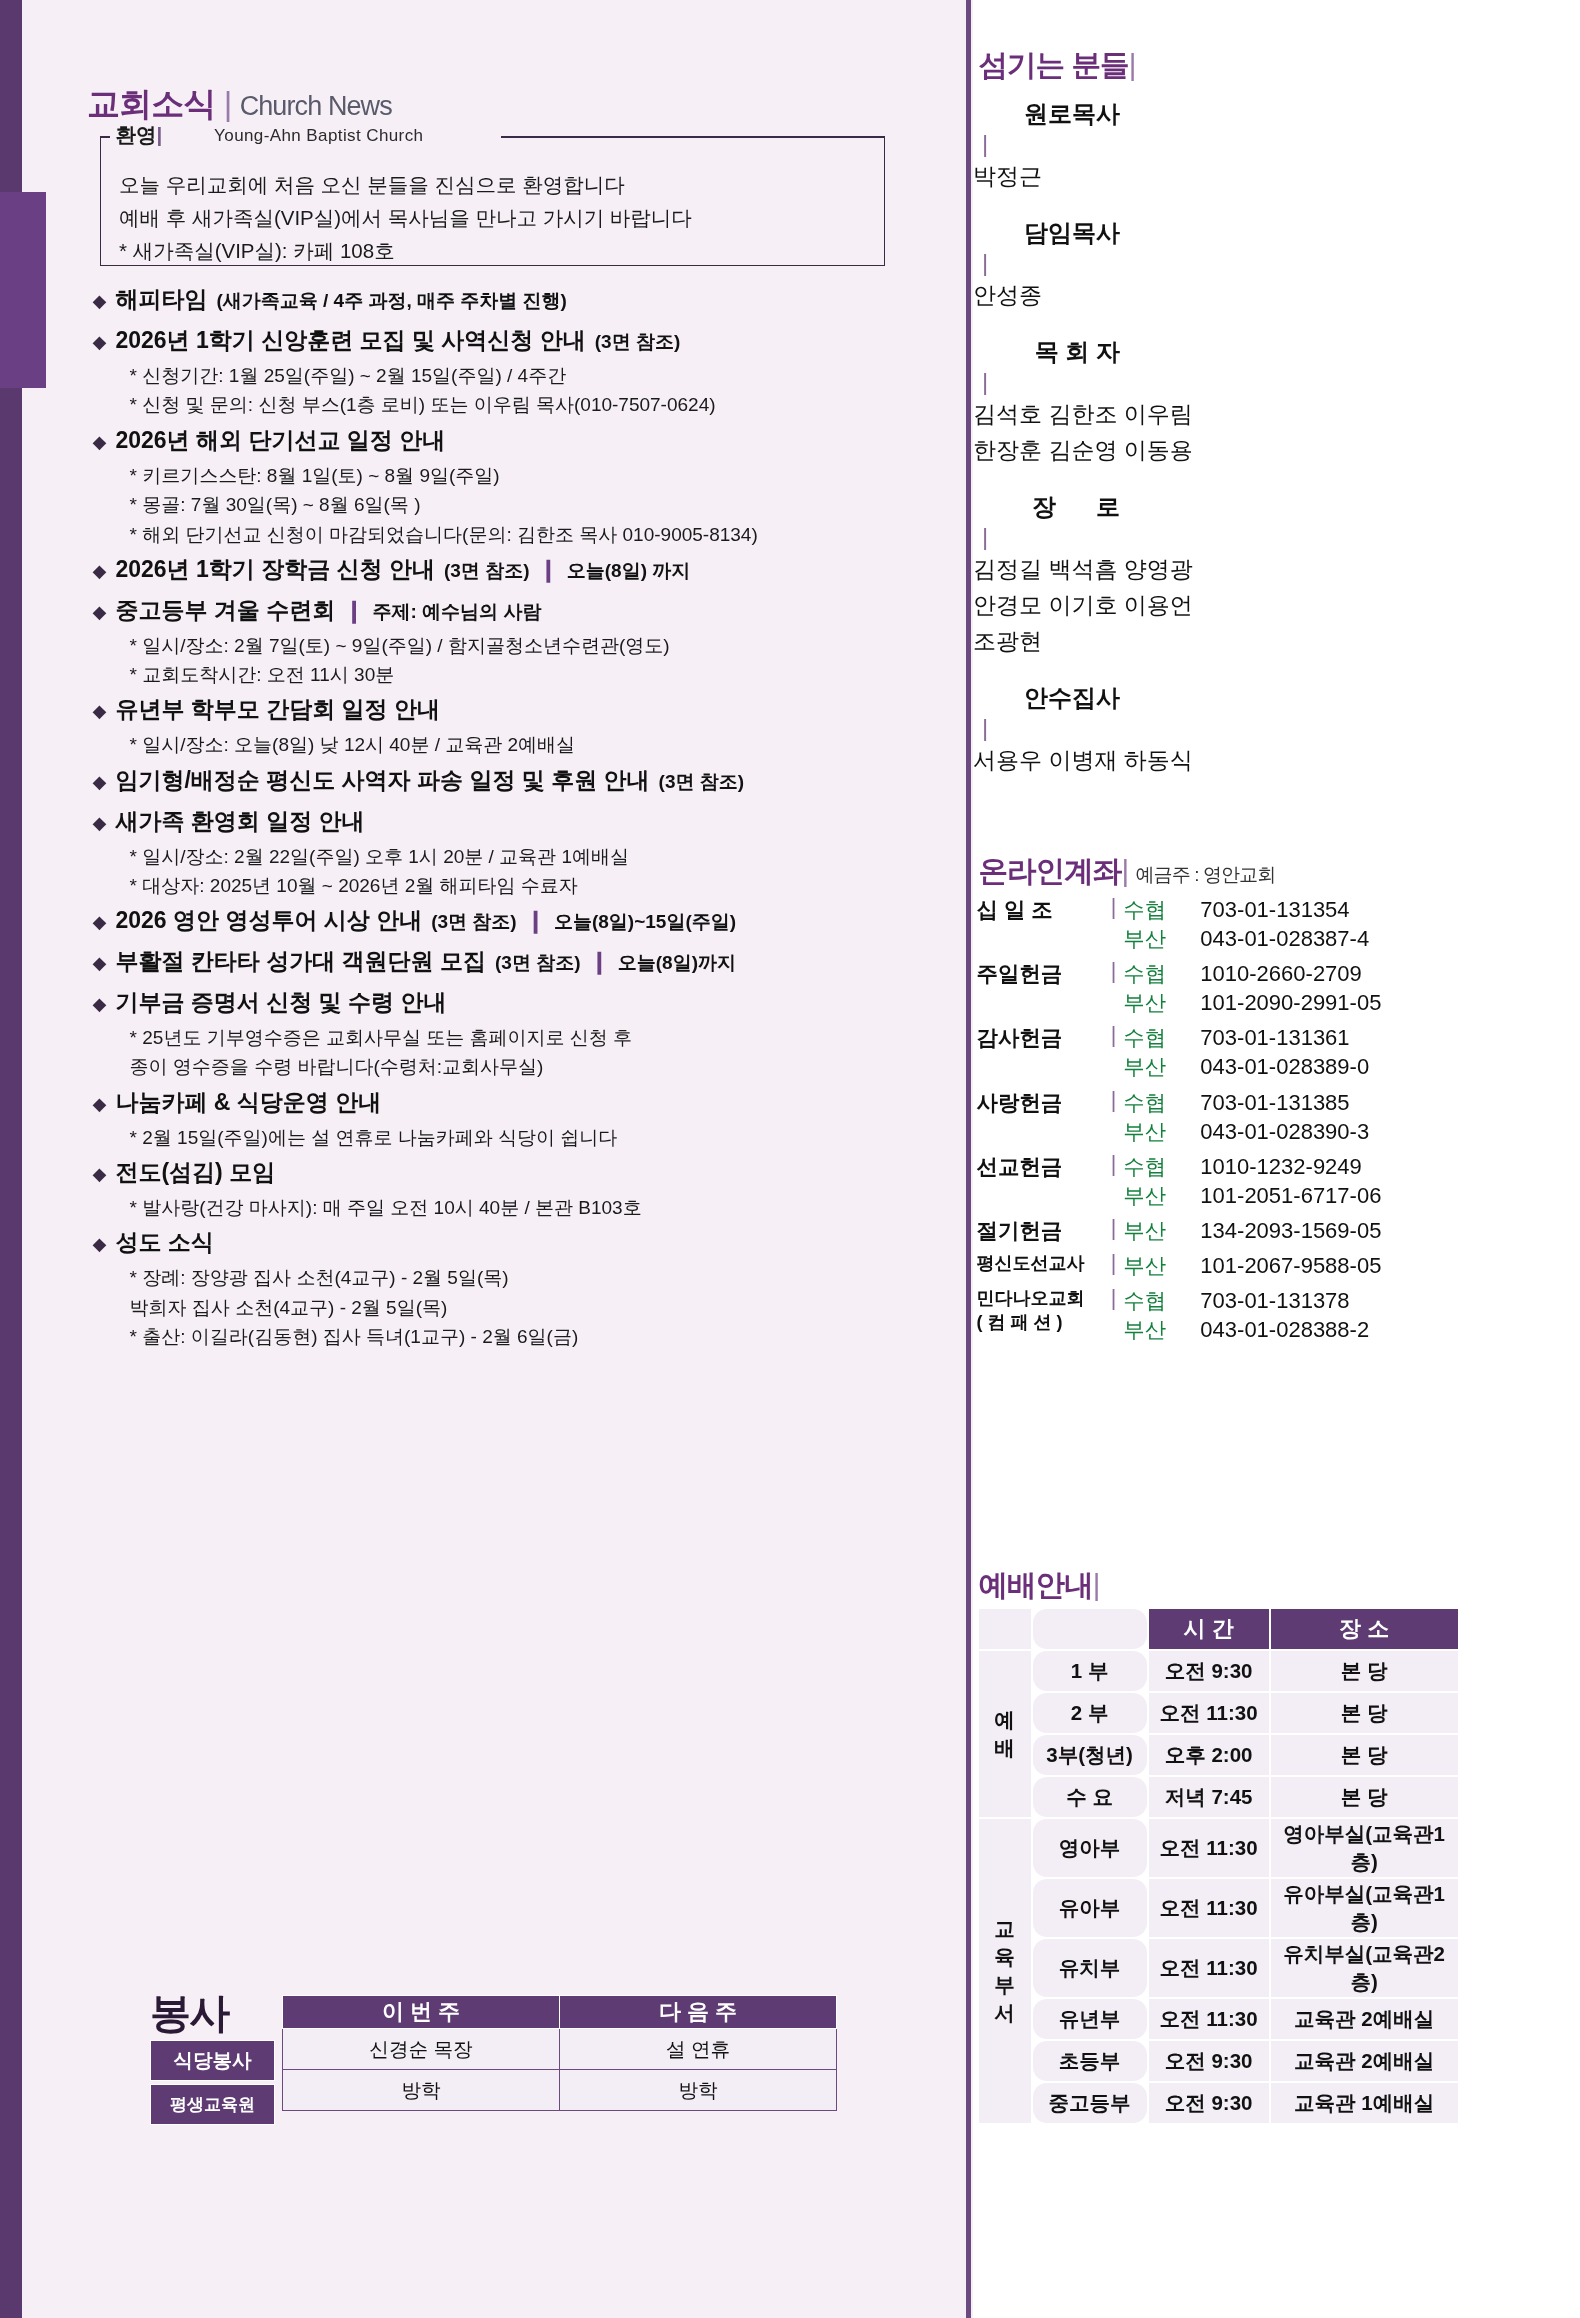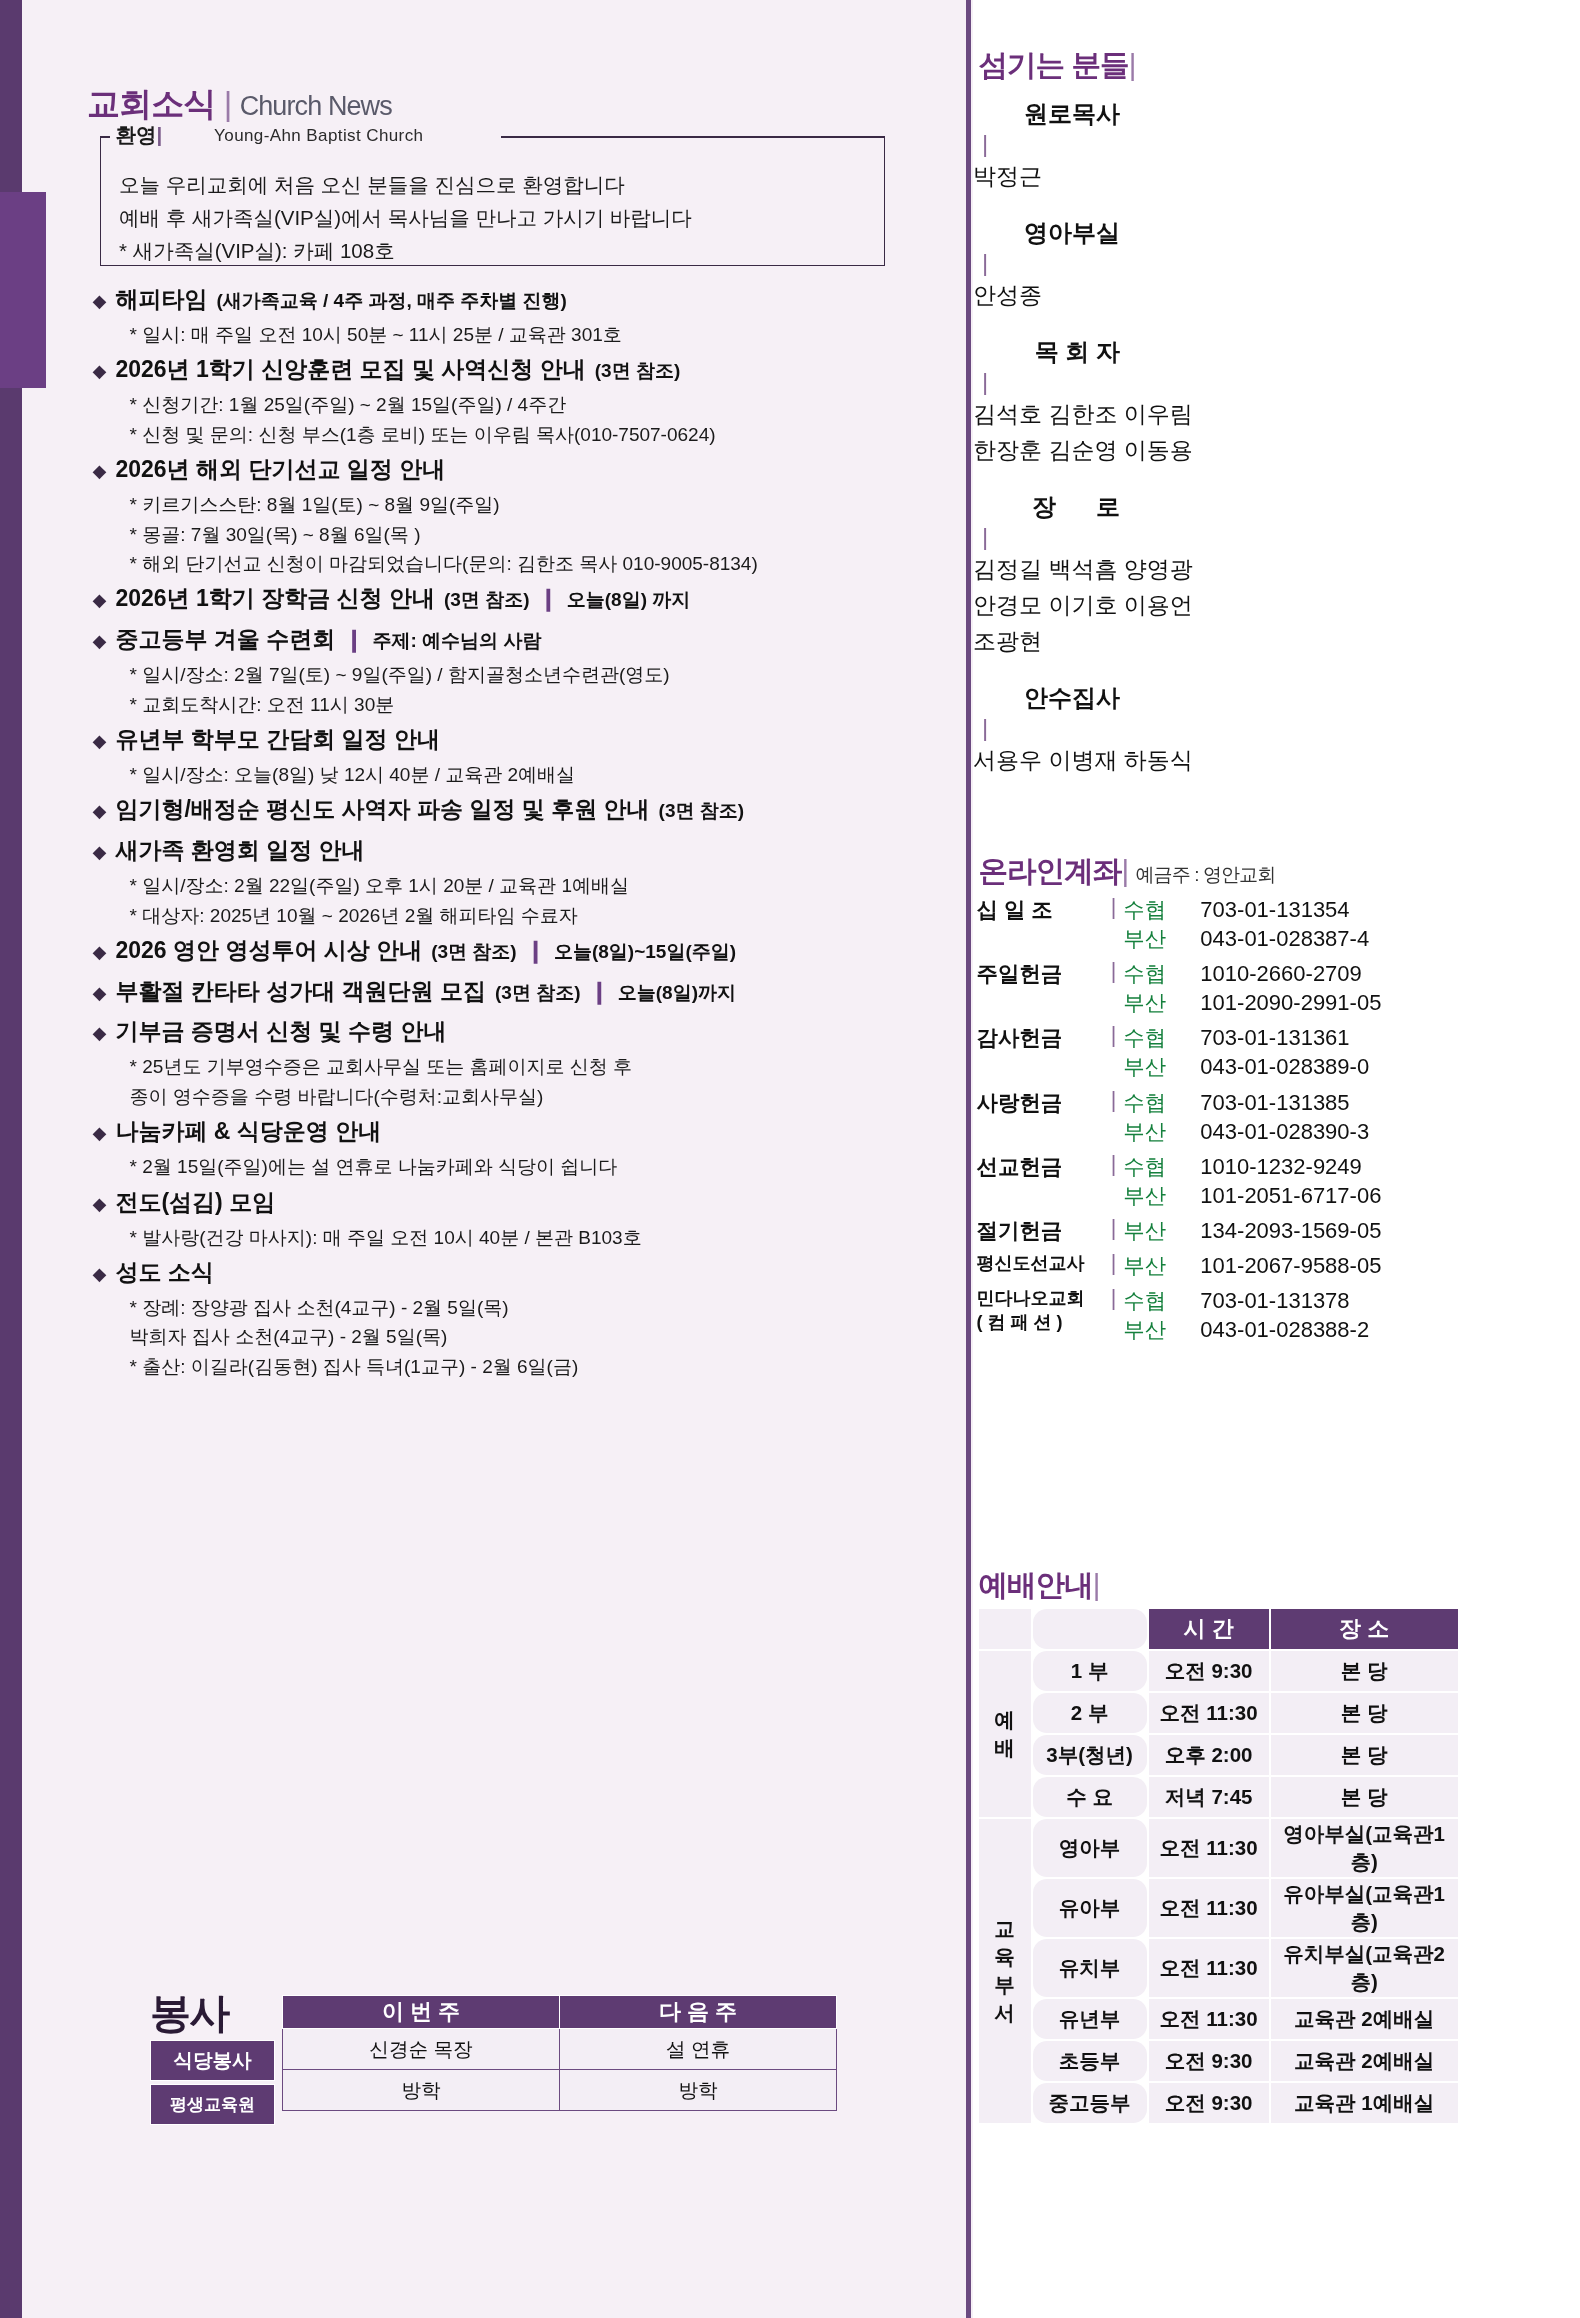--- a/index.html
+++ b/index.html
@@ -208,21 +208,20 @@
 예배 후 새가족실(VIP실)에서 목사님을 만나고 가시기 바랍니다
 * 새가족실(VIP실): 카페 108호</div>
 
   <div class="items" id="items-container">
       <div class="item">
         <div class="item-head">
           <span class="dia">◆</span>
           <span>해피타임</span>
           <span class="small">(새가족교육 / 4주 과정, 매주 주차별 진행)</span>
         </div>
-        <div class="sub">* 일시: 매 주일 오전 10시 50분 ~ 11시 25분 / 교육관 301호</div>
       </div>
       <div class="item">
         <div class="item-head">
           <span class="dia">◆</span>
           <span>2026년 1학기 신앙훈련 모집 및 사역신청 안내</span>
           <span class="small">(3면 참조)</span>
         </div>
         <div class="sub">* 신청기간: 1월 25일(주일) ~ 2월 15일(주일) / 4주간</div>
         <div class="sub">* 신청 및 문의: 신청 부스(1층 로비) 또는 이우림 목사(010-7507-0624)</div>
       </div>
@@ -360,21 +359,21 @@
     <span>섬기는 분들</span><span class="bar">|</span>
   </div>
 
   <div class="servants" id="servants-container" style="top:98px;">
       <div class="srv-row">
         <div class="srv-label">원로목사</div>
         <div class="srv-bar">|</div>
         <div class="srv-names">박정근</div>
       </div>
       <div class="srv-row">
-        <div class="srv-label">영아부실</div>
+        <div class="srv-label">담임목사</div>
         <div class="srv-bar">|</div>
         <div class="srv-names">안성종</div>
       </div>
       <div class="srv-row">
         <div class="srv-label">목 회 자</div>
         <div class="srv-bar">|</div>
         <div class="srv-names">김석호  김한조  이우림
 한장훈  김순영  이동용</div>
       </div>
       <div class="srv-row">

